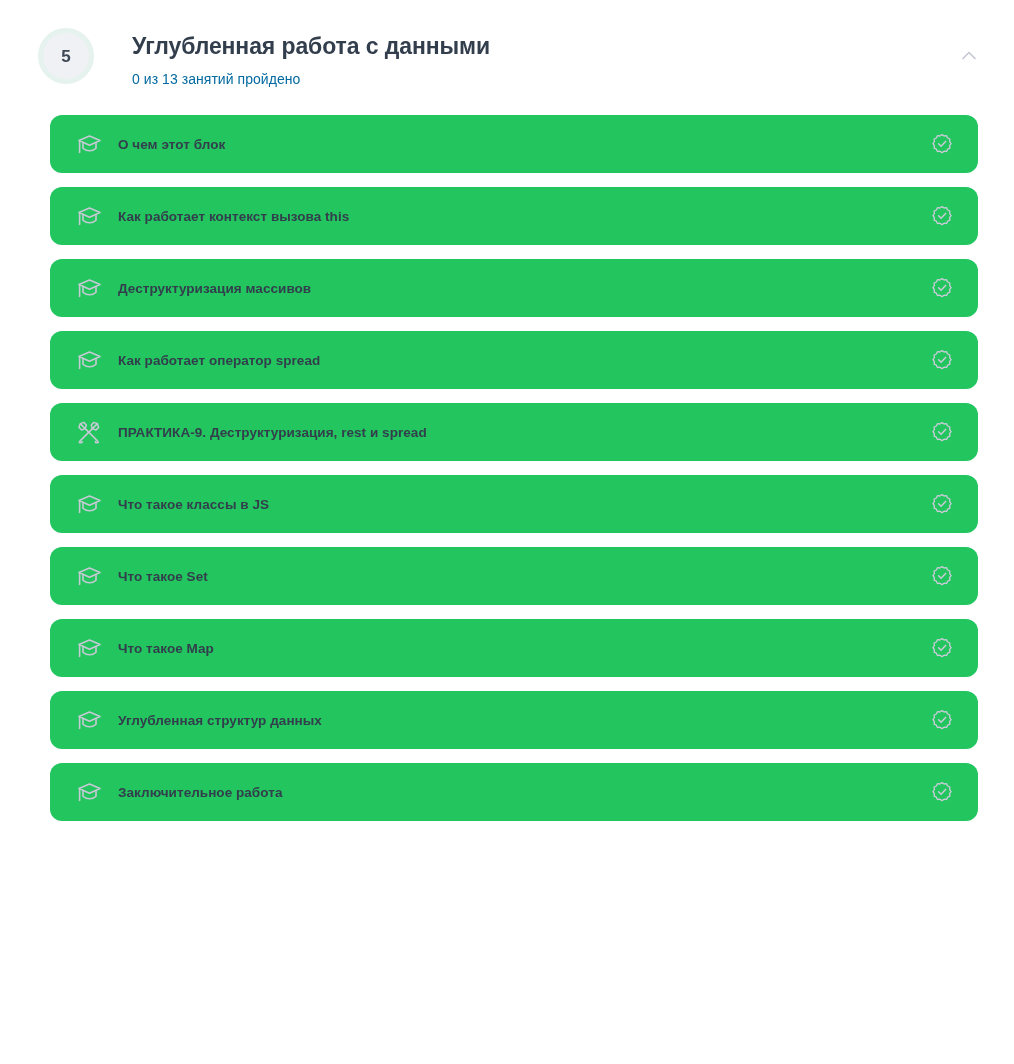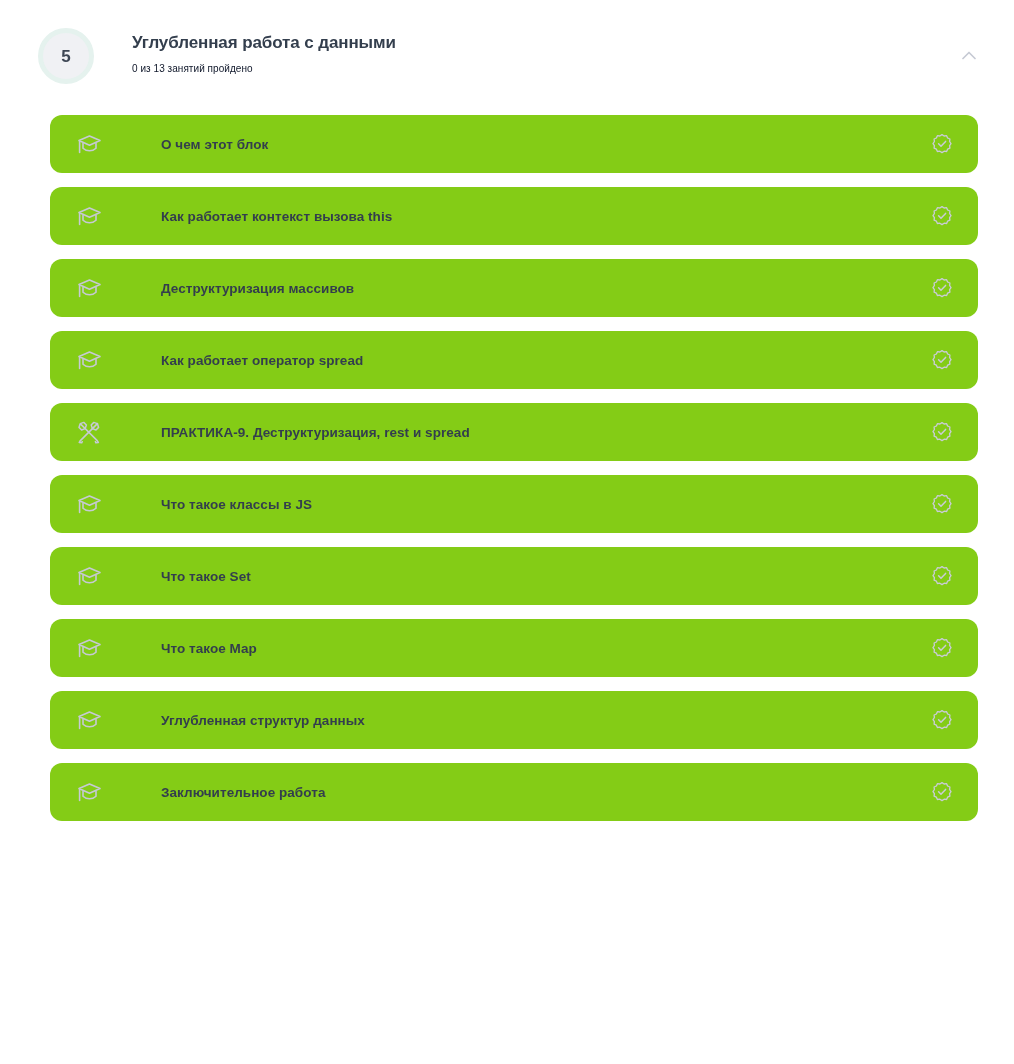--- a/index.html
+++ b/index.html
@@ -54,32 +54,32 @@
     letter-spacing: 0.2px;
   }
 
   .header-text {
     flex: 1 1 auto;
     padding-left: 38px;
     padding-top: 8px;
   }
 
   .module-title {
-    font-size: 17px;
+    font-size: 23px;
     font-weight: 700;
     color: #333e4d;
     letter-spacing: -0.1px;
     line-height: 1.3;
   }
 
   .module-subtitle {
     margin-top: 9px;
-    font-size: 10px;
+    font-size: 14px;
     font-weight: 400;
-    color: #0f172a;
+    color: #0369a1;
     letter-spacing: 0.05px;
   }
 
   .collapse-toggle {
     flex: 0 0 auto;
     width: 34px;
     height: 34px;
     display: flex;
     align-items: center;
     justify-content: center;
@@ -96,27 +96,26 @@
     position: absolute;
     left: 50px;
     top: 115px;
     width: 928px;
   }
 
   .lesson-row {
     position: relative;
     height: 58px;
     margin-bottom: 14px;
-    background: #84cc16;
+    background: #22c55e;
     border-radius: 12px;
     display: flex;
     align-items: center;
     padding: 0 24px 0 26px;
     cursor: pointer;
-    gap: 43px;
   }
 
   .lesson-icon {
     flex: 0 0 auto;
     width: 26px;
     height: 26px;
     display: flex;
     align-items: center;
     justify-content: center;
     margin-right: 16px;

